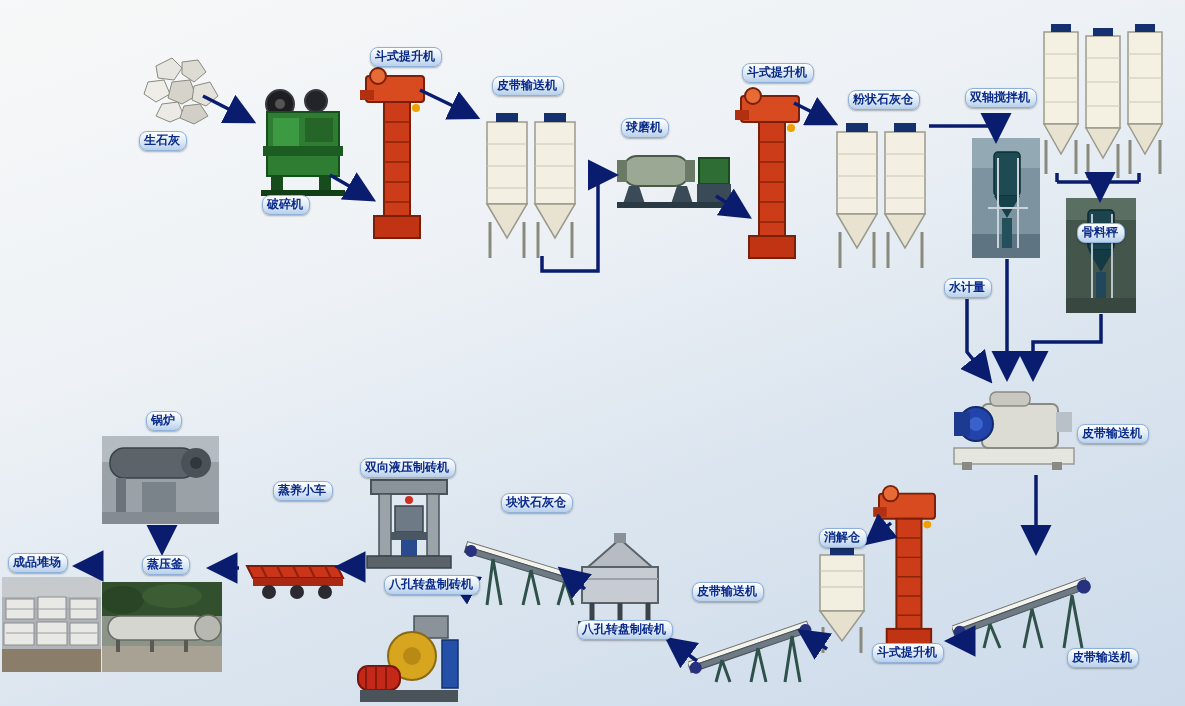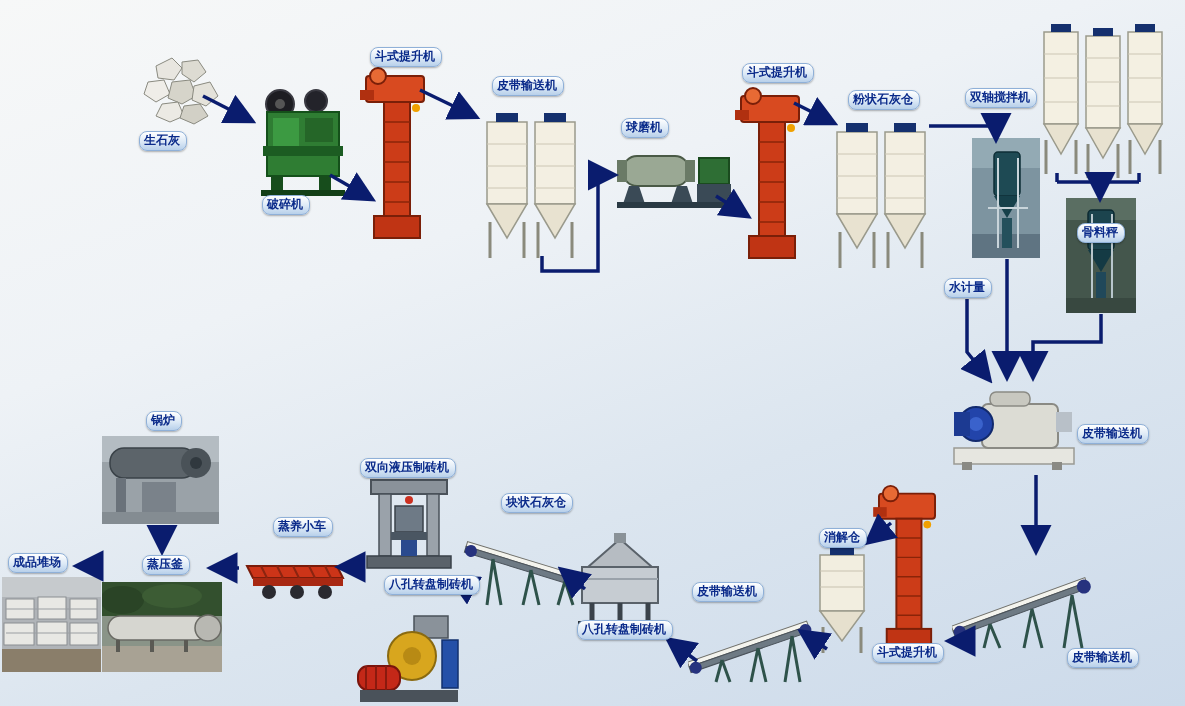--- a/index.html
+++ b/index.html
@@ -387,18 +387,18 @@
   <div class="lbl" style="left:968px;top:288px">水计量</div>
   <div class="lbl" style="left:1113px;top:434px">皮带输送机</div>
   <div class="lbl" style="left:1103px;top:658px">皮带输送机</div>
   <div class="lbl" style="left:908px;top:653px">斗式提升机</div>
   <div class="lbl" style="left:843px;top:538px">消解仓</div>
   <div class="lbl" style="left:728px;top:592px">皮带输送机</div>
   <div class="lbl" style="left:625px;top:630px">八孔转盘制砖机</div>
   <div class="lbl" style="left:537px;top:503px">块状石灰仓</div>
   <div class="lbl" style="left:408px;top:468px">双向液压制砖机</div>
   <div class="lbl" style="left:432px;top:585px">八孔转盘制砖机</div>
-  <div class="lbl" style="left:303px;top:527px">蒸养小车</div>
+  <div class="lbl" style="left:303px;top:491px">蒸养小车</div>
   <div class="lbl" style="left:166px;top:565px">蒸压釜</div>
   <div class="lbl" style="left:164px;top:421px">锅炉</div>
   <div class="lbl" style="left:38px;top:563px">成品堆场</div>
 
 </div>
 
 </body></html>

